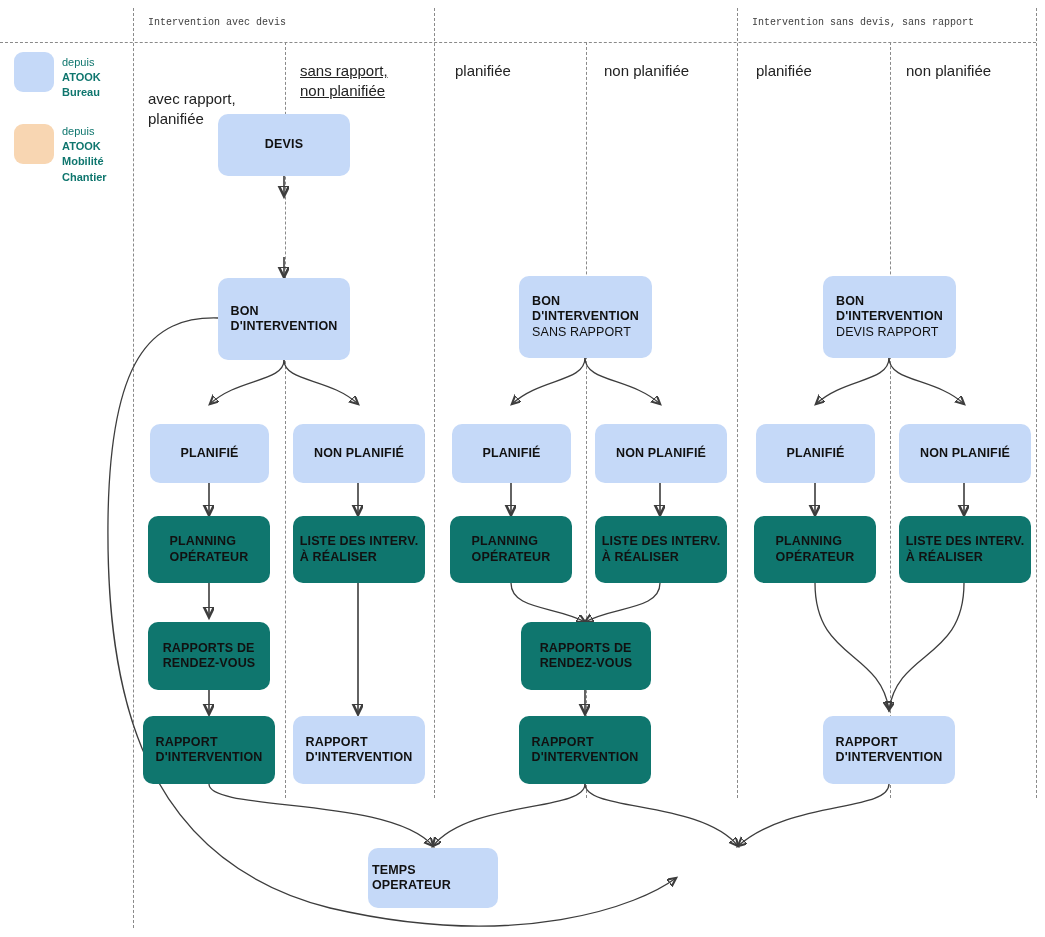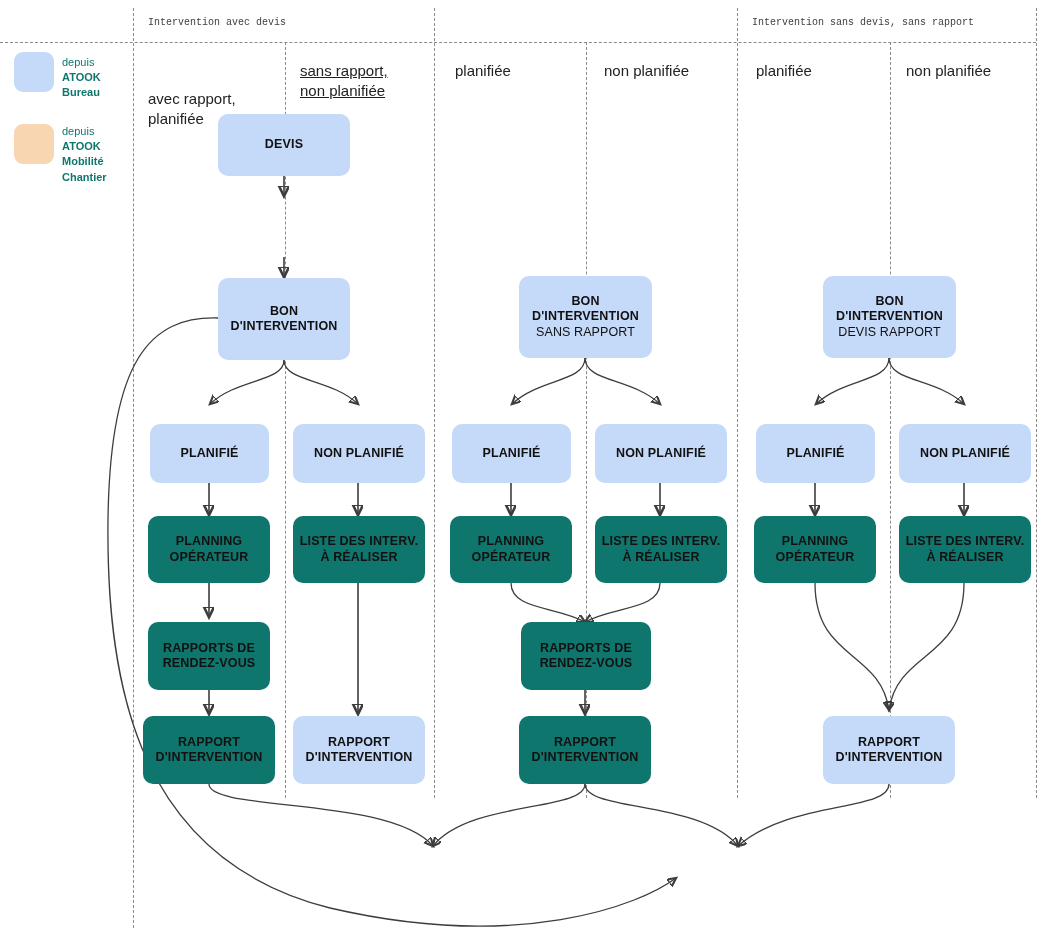--- a/index.html
+++ b/index.html
@@ -14,21 +14,21 @@
   .grp-title{position:absolute;font-size:10px;color:#404040;white-space:nowrap;line-height:1.2;font-family:Liberation Mono, monospace;}
   .sub-title{position:absolute;font-size:15px;color:#222;line-height:1.32;}
 
   
   .legend-sw{position:absolute;width:40px;height:40px;border-radius:9px;}
   .legend-tx{position:absolute;font-size:11px;line-height:1.38;color:#0f766e;width:80px;}
   .legend-tx b{font-weight:bold;}
 
   
   .node{position:absolute;border-radius:10px;display:flex;align-items:center;
-        justify-content:center;text-align:center;font-weight:bold;font-size:12.5px;
+        justify-content:center;text-align:left;font-weight:bold;font-size:12.5px;
         letter-spacing:.15px;line-height:1.22;color:#111;padding:2px 4px;box-sizing:border-box;}
   .node .sub{display:block;font-weight:normal;font-size:12.5px;letter-spacing:.1px;}
   .blue{background:#c5d9f8;}
   .orange{background:#0f766e;}
 
   svg.wires{position:absolute;left:0;top:0;width:1045px;height:937px;pointer-events:none;}
   svg.wires path{fill:none;stroke:#3d3d3d;stroke-width:1.6;}
   svg.wires path.thin{stroke-width:1.3;}
 </style>
 </head>
@@ -201,14 +201,17 @@
   <div class="node blue" style="left:293px;top:716px;width:132px;height:68px;">
       <span class="ml">RAPPORT<br>D'INTERVENTION</span>
     </div>
   <div class="node orange" style="left:519px;top:716px;width:132px;height:68px;">
       <span class="ml">RAPPORT<br>D'INTERVENTION</span>
     </div>
   <div class="node blue" style="left:823px;top:716px;width:132px;height:68px;">
       <span class="ml">RAPPORT<br>D'INTERVENTION</span>
     </div>
 
+  <div class="node blue" style="left:368px;top:848px;width:130px;height:60px;">
+      <span>TEMPS OPERATEUR</span>
+    </div>
 
 </div>
 
 </body></html>

